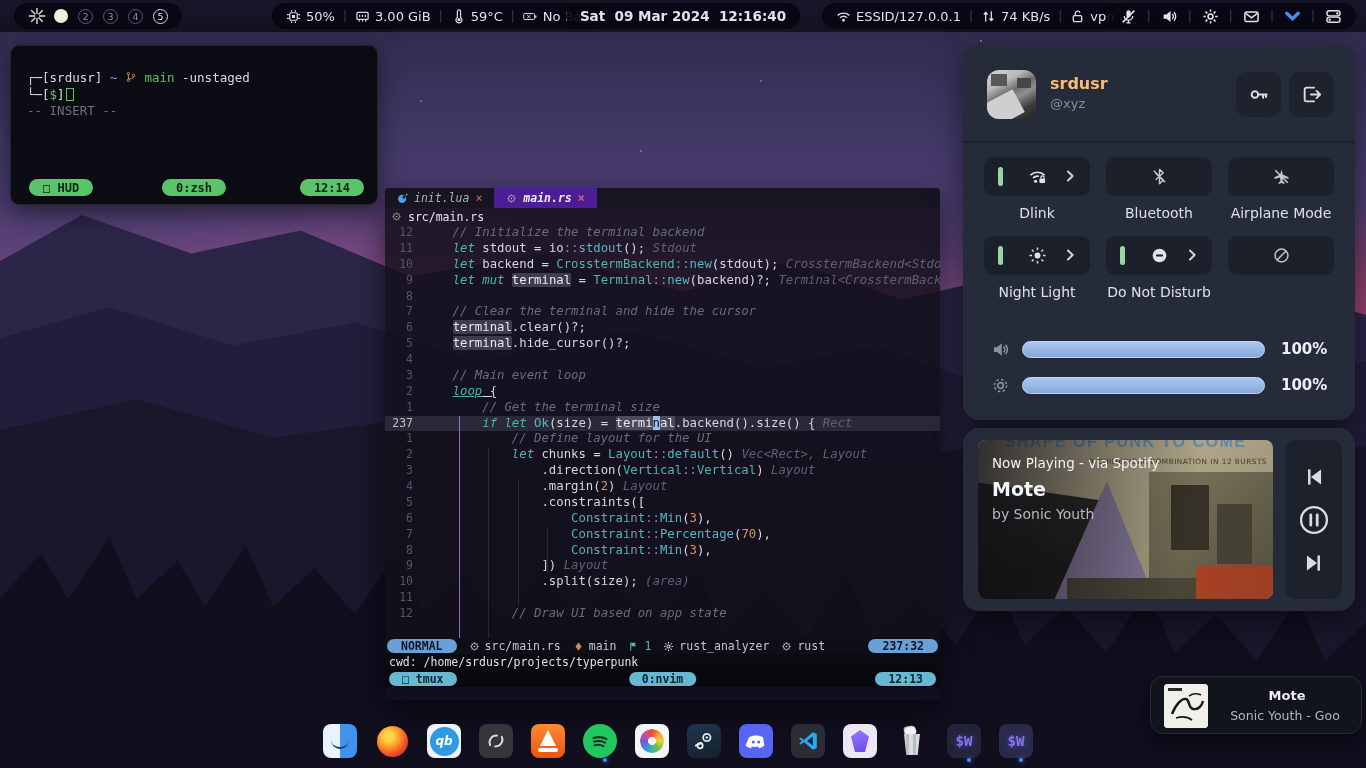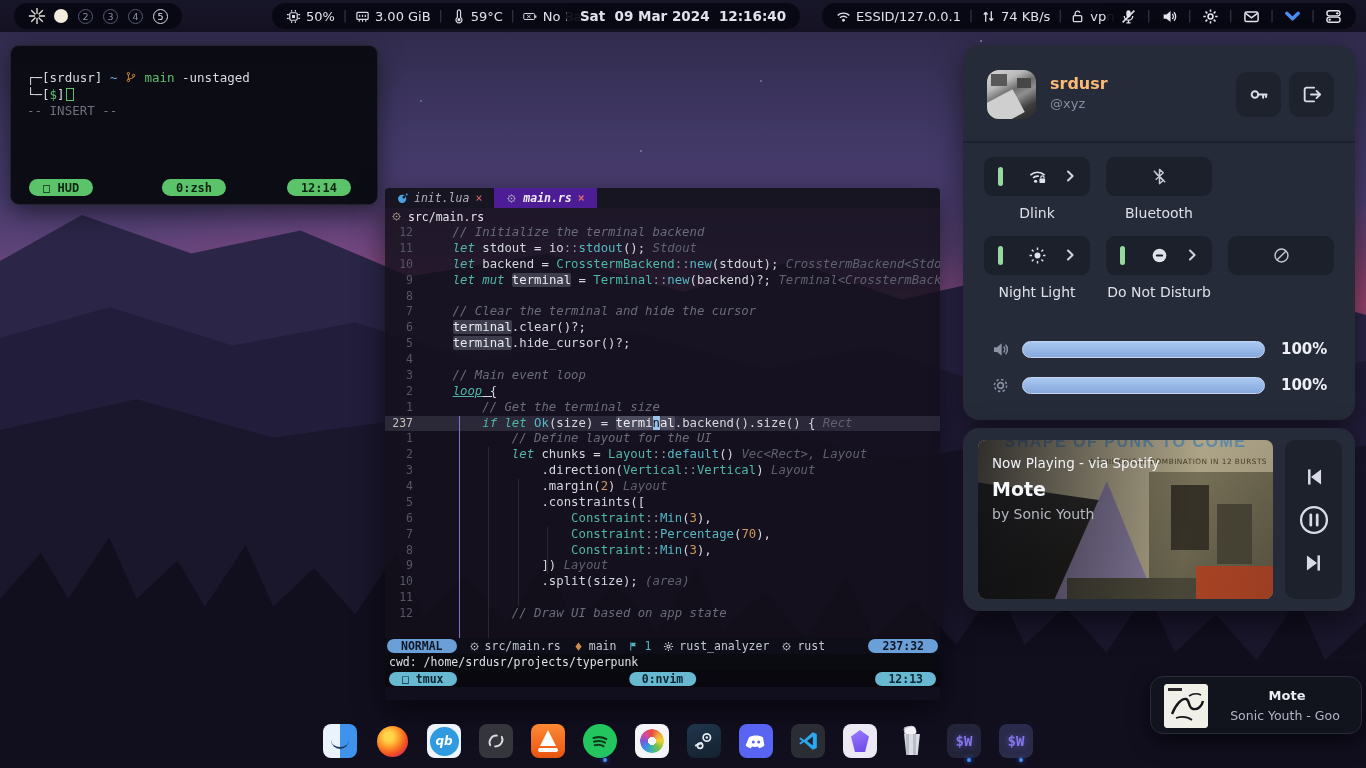--- a/index.html
+++ b/index.html
@@ -354,21 +354,21 @@
 
   <div id="terminal">
     <div id="term-lines"><div><span class="tfg">┌─[srdusr] </span><span class="tblue">~ </span><span class="gbranch"><svg viewBox="0 0 16 16">
               <circle cx="4.5" cy="3.5" r="1.6" fill="none" stroke="currentColor" stroke-width="1.3"></circle>
               <circle cx="4.5" cy="12.5" r="1.6" fill="none" stroke="currentColor" stroke-width="1.3"></circle>
               <circle cx="11.5" cy="6" r="1.6" fill="none" stroke="currentColor" stroke-width="1.3"></circle>
               <path d="M4.5 5.1v5.8M11.5 7.6c0 2.6-4.5 2-7 3.6" fill="none" stroke="currentColor" stroke-width="1.3"></path>
             </svg></span><span class="tgreen"> main</span><span class="tfg"> -unstaged</span></div><div><span class="tfg">└─[</span><span class="tgreen">$</span><span class="tfg">]</span><span class="cursor-hollow"></span></div><div><span class="tdim">-- INSERT --</span></div></div>
     <div class="tpill" style="left:18px;">□ HUD</div>
     <div class="tpill" style="left:50%;transform:translateX(-50%);">0:zsh</div>
-    <div class="tpill" style="right:26px;">12:14</div>
+    <div class="tpill" style="right:13px;">12:14</div>
   </div>
 
   <div id="editor">
     <div id="tab-bar">
         <div class="tab">
           <span class="tab-ic">
             <svg viewBox="0 0 16 16">
               <circle cx="7.5" cy="8.5" r="6" fill="#4aa3e0"></circle>
               <circle cx="10" cy="6" r="1.9" fill="#10141f"></circle>
               <circle cx="14.2" cy="2.2" r="1.3" fill="#4aa3e0"></circle>
@@ -538,20 +538,31 @@
           <div class="tg-cell">
             <div class="tg-btn inactive">
               <span class="tg-ic">
                 <svg viewBox="0 0 20 20">
                   <path d="M6 6.5l8 7.5L10 17.5v-15L14 6 6 13.5" fill="none" stroke="currentColor" stroke-width="1.5" stroke-linejoin="round"></path>
                   <path d="M4 4l12 12" stroke="currentColor" stroke-width="1.5"></path>
                 </svg>
               </span>
             </div>
             <div class="tg-label">Bluetooth</div>
+          </div>
+          <div class="tg-cell">
+            <div class="tg-btn inactive">
+              <span class="tg-ic">
+                <svg viewBox="0 0 20 20">
+                  <path d="M10 2.6l1.4 5.2 6 3v1.7l-5.8-1.4-.5 3.6 2 1.5v1.6l-3.1-1-3.1 1v-1.6l2-1.5-.5-3.6L2.6 12.5v-1.7l6-3L10 2.6z" fill="currentColor"></path>
+                  <path d="M3.4 3.4l13.2 13.2" stroke="currentColor" stroke-width="1.6"></path>
+                </svg>
+              </span>
+            </div>
+            <div class="tg-label">Airplane Mode</div>
           </div>
         </div>
         <div class="tg-row tg-row2">
           <div class="tg-cell">
             <div class="tg-btn">
               <div class="tg-bar"></div>
               <span class="tg-ic">
                 <svg viewBox="0 0 20 20">
                   <circle cx="10" cy="10" r="3.1" fill="currentColor"></circle>
                   <path d="M10 1.6v2.6M10 15.8v2.6M1.6 10h2.6M15.8 10h2.6M4 4l1.9 1.9M14.1 14.1L16 16M16 4l-1.9 1.9M5.9 14.1L4 16" stroke="currentColor" stroke-width="1.5"></path>

